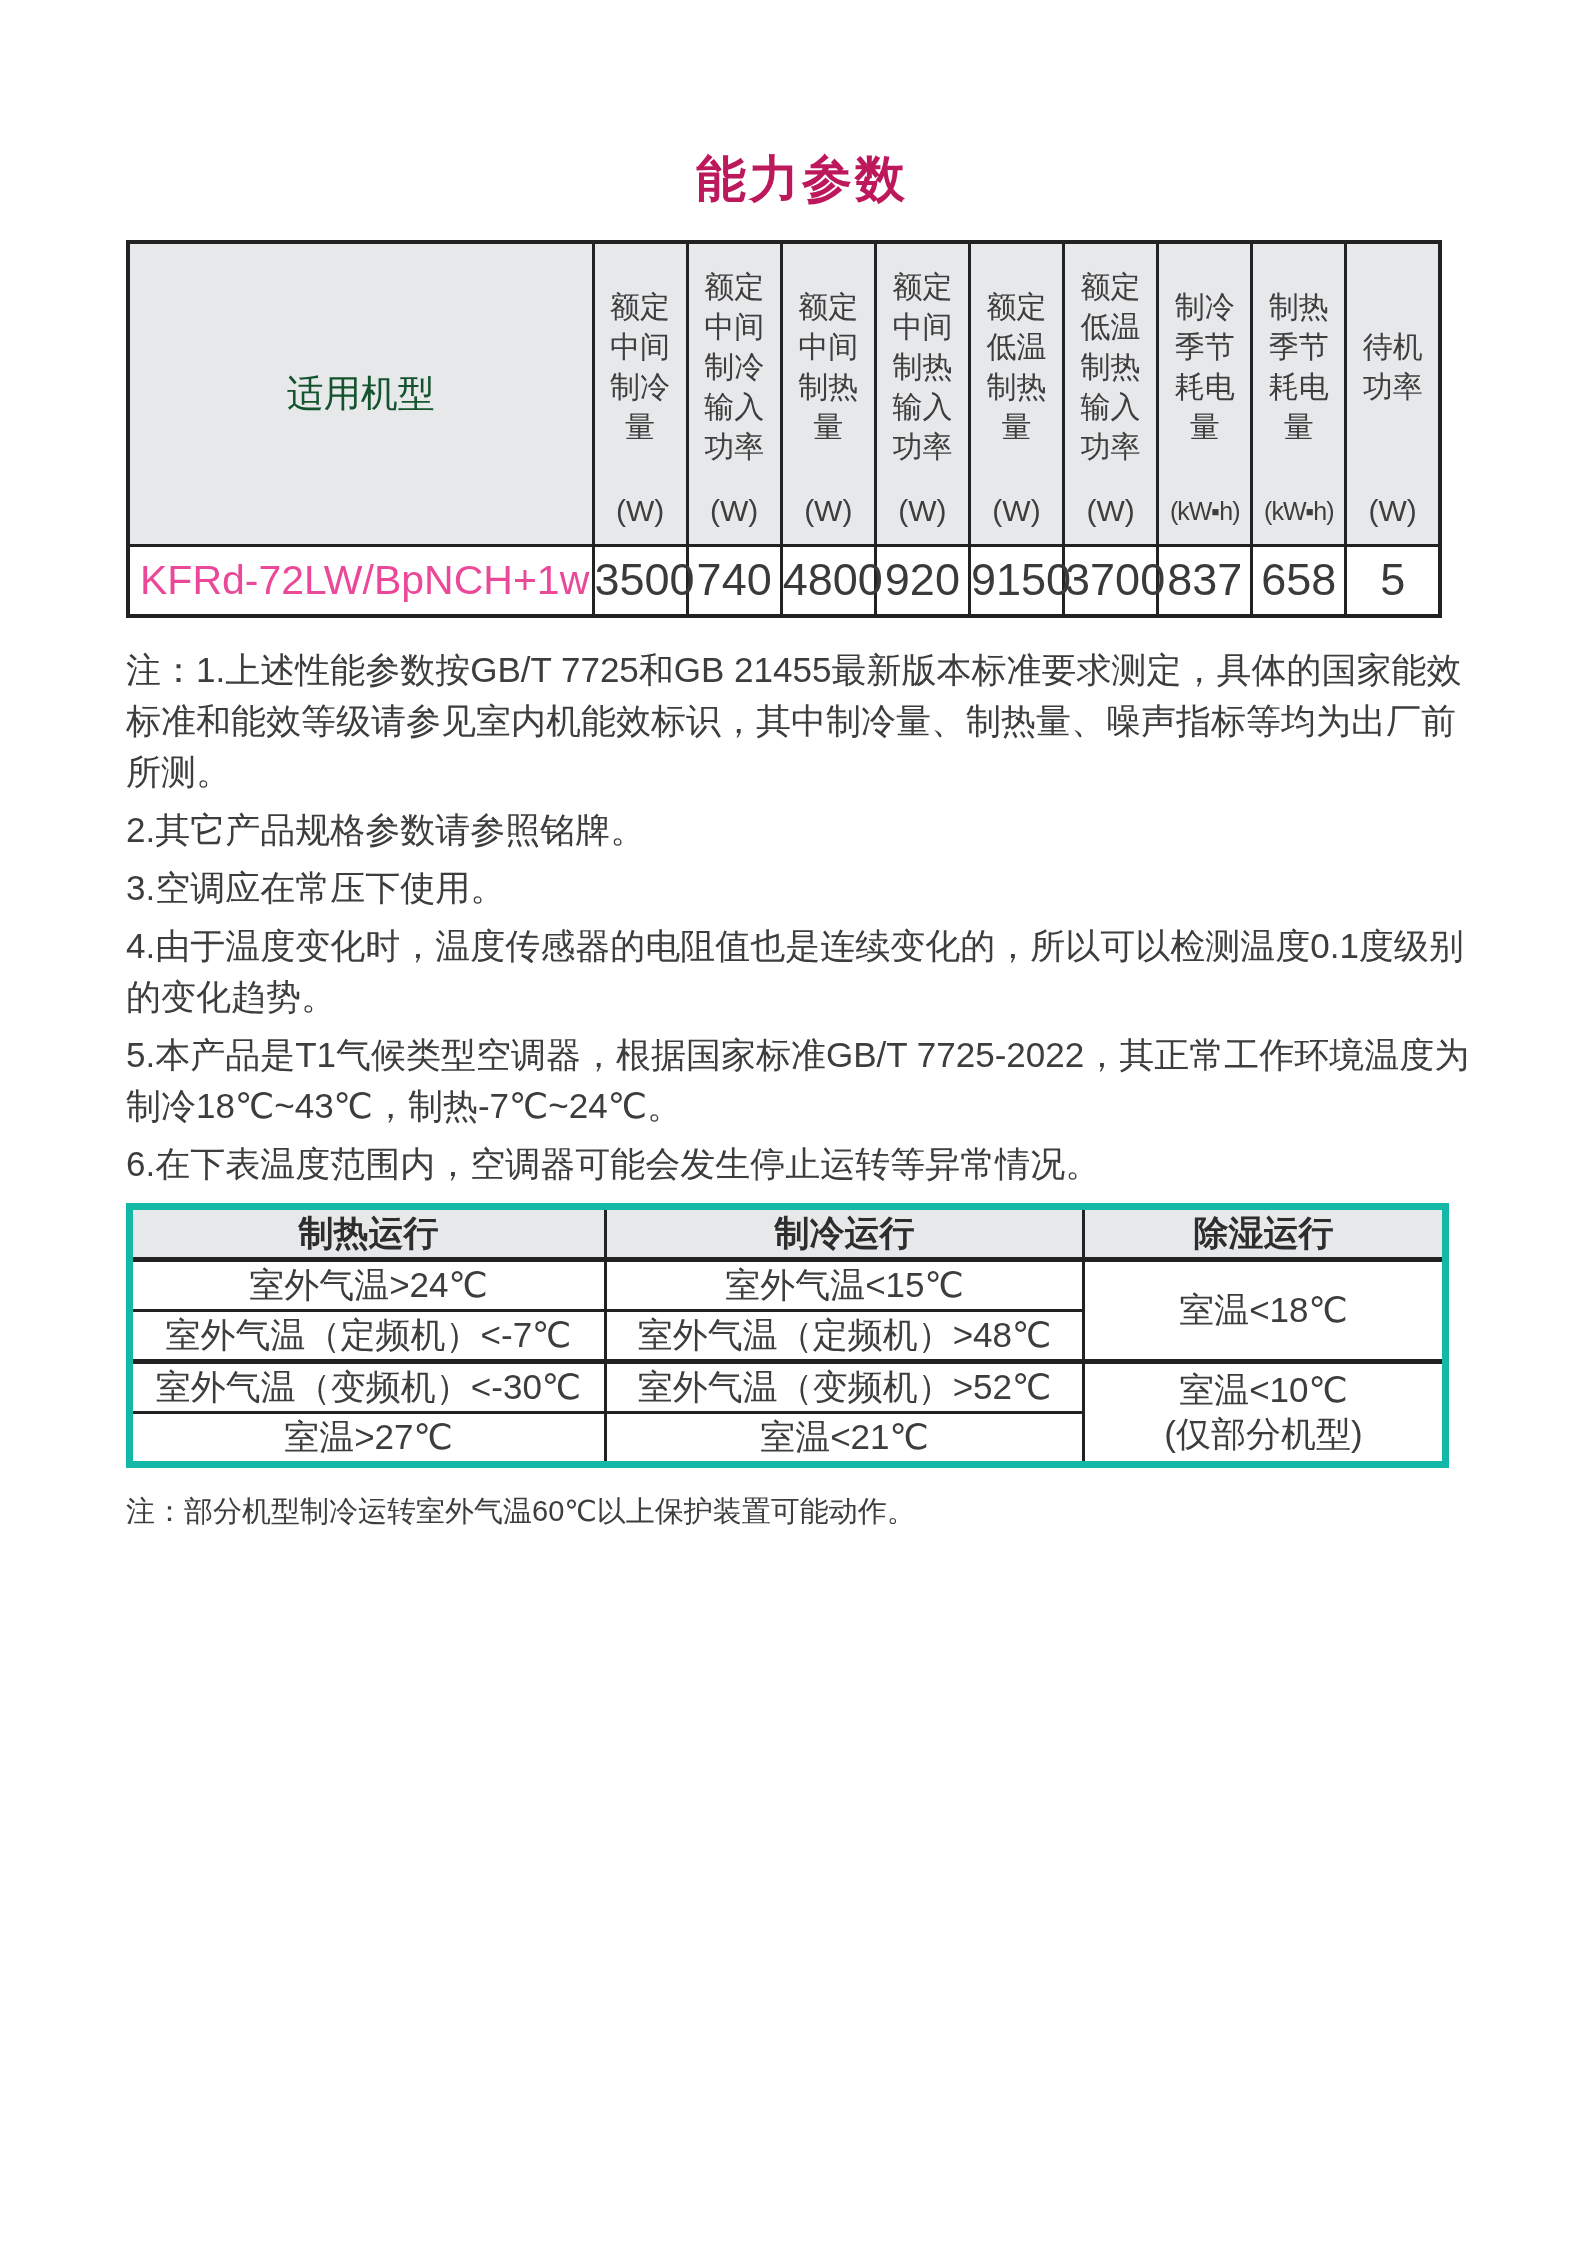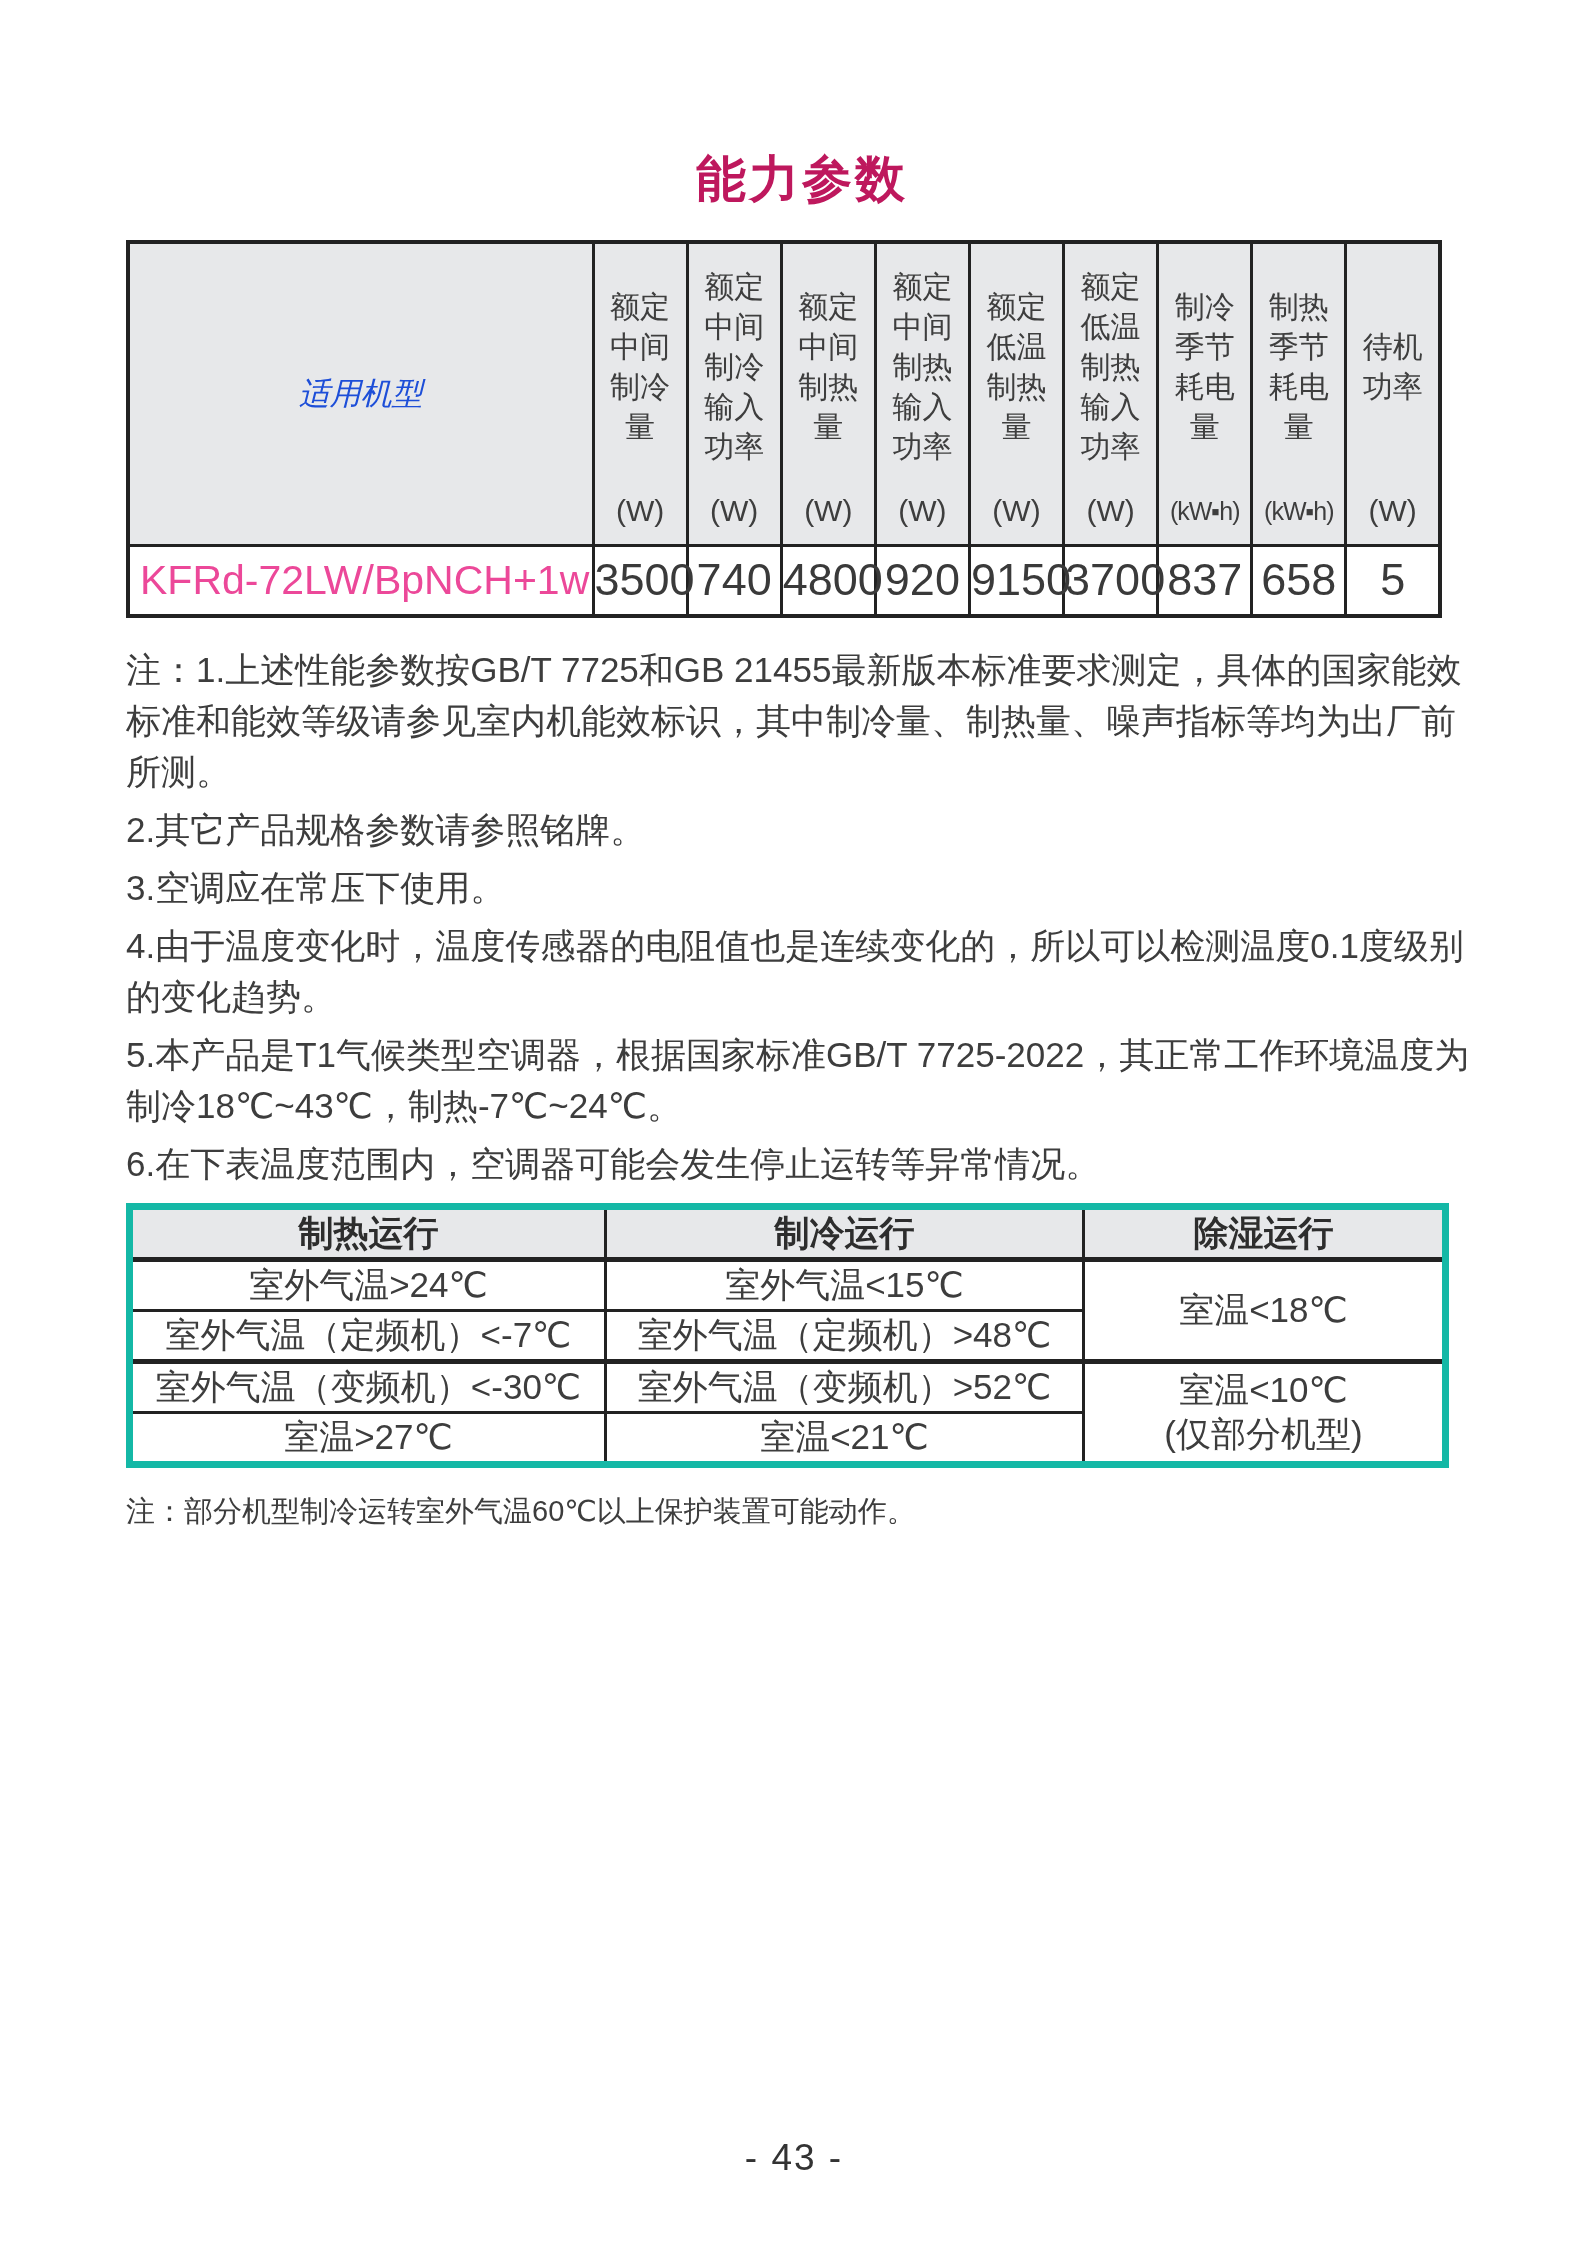--- a/index.html
+++ b/index.html
@@ -35,21 +35,21 @@
     border: 4px solid #222;
   }
   table.spec th, table.spec td {
     border: 3px solid #222;
   }
   table.spec th {
     background: #e7e8ea;
     font-weight: normal;
     vertical-align: middle;
   }
-  .spec .model-head { font-size: 31px; color: #1d4ed8; text-align: center; font-style: italic; }
+  .spec .model-head { font-size: 37px; color: #14532d; text-align: center; }
   .spec .col-inner {
     display: flex;
     flex-direction: column;
     align-items: center;
     height: 300px;
   }
   .spec .col-label {
     flex: 1;
     display: flex;
     align-items: center;
@@ -274,15 +274,14 @@
       </tr>
       <tr>
         <td>室温&gt;27℃</td>
         <td>室温&lt;21℃</td>
       </tr>
     </tbody>
   </table>
 
   <p class="bottom-note">注：部分机型制冷运转室外气温60℃以上保护装置可能动作。</p>
 
-  <div class="page-number">- 43 -</div>
 
 </div>
 
 </body></html>

